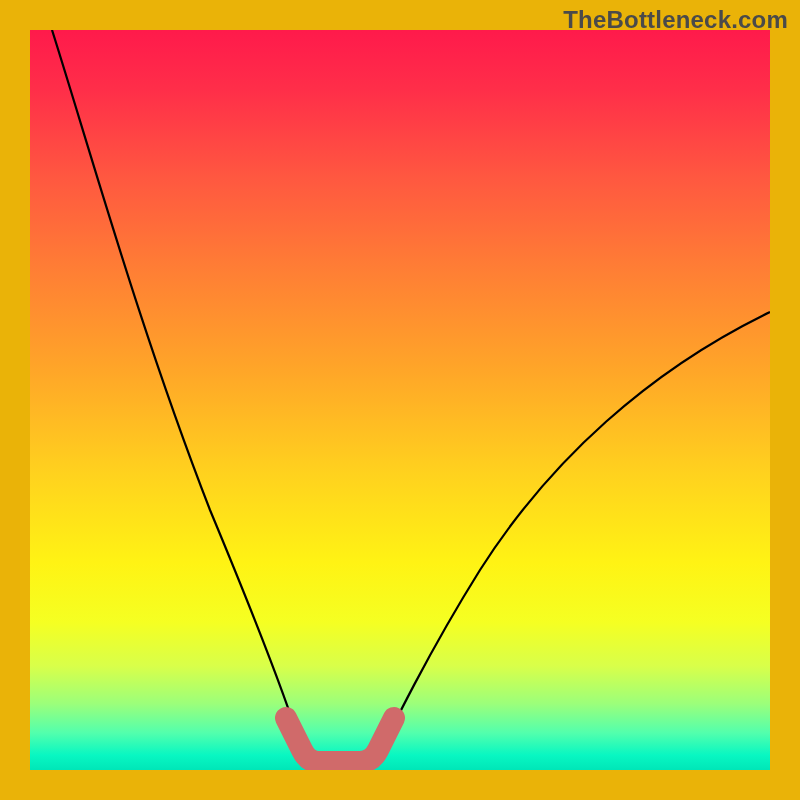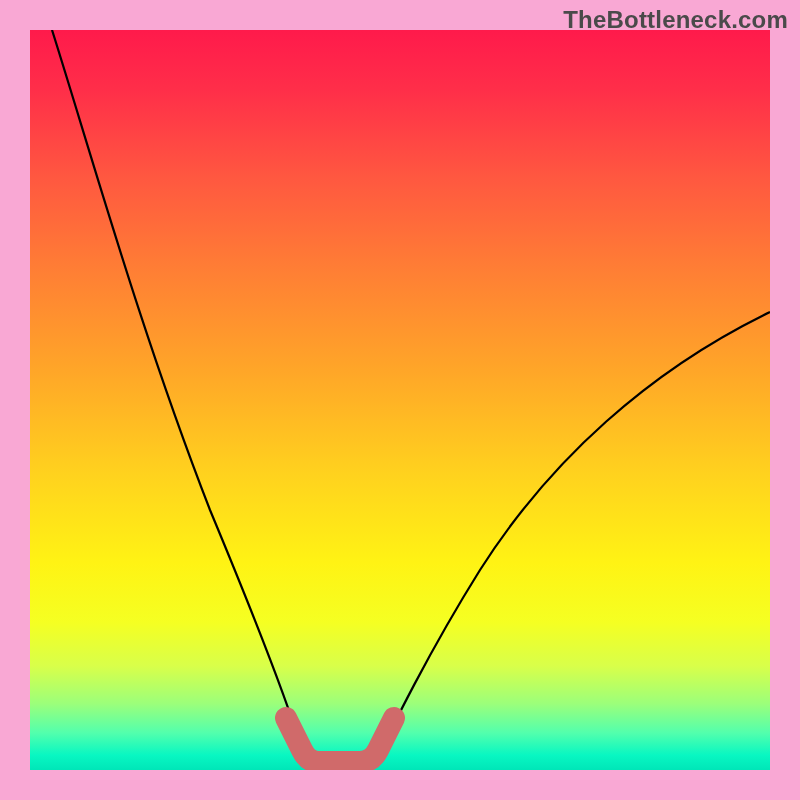--- a/index.html
+++ b/index.html
@@ -8,21 +8,21 @@
     width: 800px;
     height: 800px;
     background: #000;
     overflow: hidden;
     font-family: Arial, Helvetica, sans-serif;
   }
   .frame {
     position: relative;
     width: 800px;
     height: 800px;
-    background: #f9a8d4;
+    background: #eab308;
   }
   .watermark {
     position: absolute;
     top: 6px;
     right: 12px;
     color: #4a4a4a;
     font-size: 24px;
     font-weight: 600;
     letter-spacing: 0.2px;
     z-index: 5;

